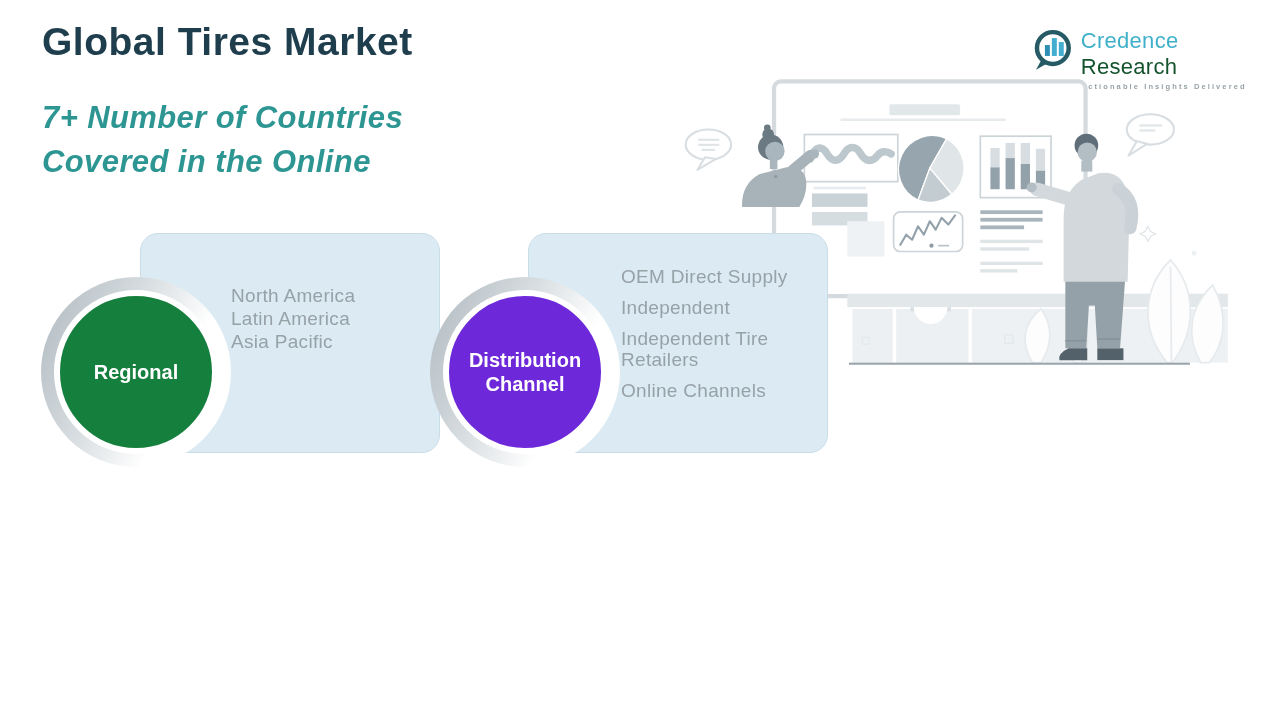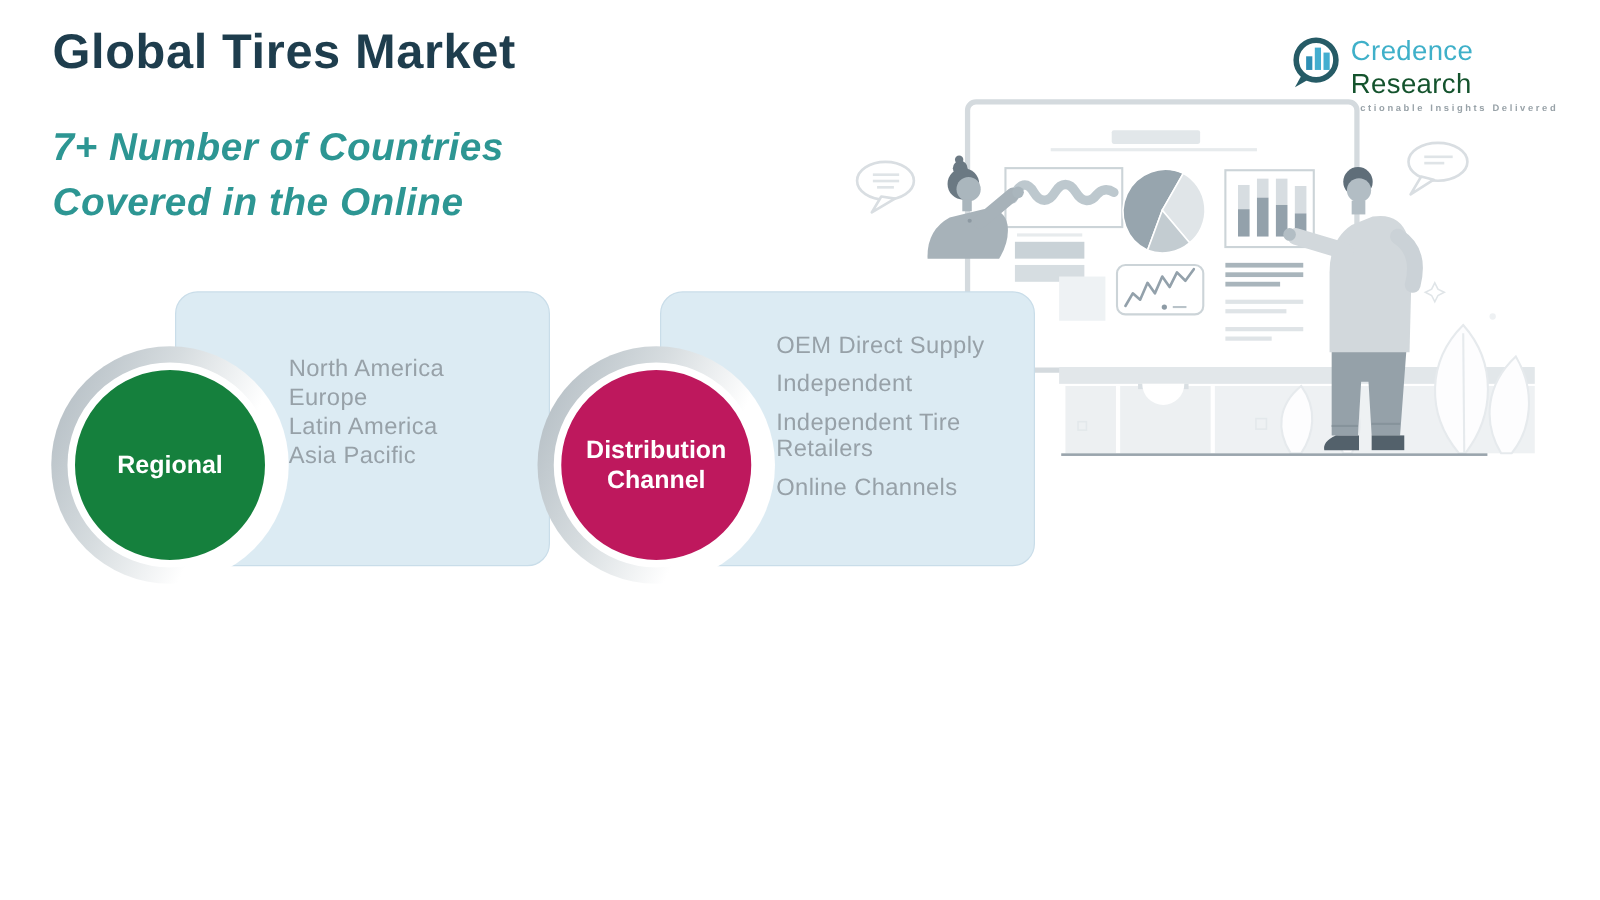--- a/index.html
+++ b/index.html
@@ -37,21 +37,21 @@
   .circle-wrap{position:absolute;width:190px;height:190px;z-index:3;}
   .ring-outer{position:absolute;inset:0;border-radius:50%;
     background:linear-gradient(115deg,#aeb8bf 0%,#d6dcdf 38%,#ffffff 68%);}
   .ring-core{
     position:absolute;left:13px;top:13px;width:164px;height:164px;border-radius:50%;
     border:6px solid #ffffff;box-sizing:border-box;
     display:flex;align-items:center;justify-content:center;text-align:center;
     color:#ffffff;font-size:20px;font-weight:700;line-height:1.2;padding:0 20px;
   }
   .core-dark{background:#15803d;}
-  .core-teal{background:#be185d;}
+  .core-teal{background:#6d28d9;}
   
   .illus{position:absolute;left:620px;top:68px;z-index:1;}
 </style>
 </head>
 <body>
 <div id="canvas">
 
   <svg class="illus" width="660" height="362" viewBox="620 68 660 430" aria-hidden="true">
 
     <g>
@@ -193,21 +193,20 @@
         <span class="p1">Credence</span>
         <span class="p2">Research</span>
       </div>
       <div class="logo-tagline">Actionable Insights Delivered</div>
     </div>
   </div>
 
   <div class="info-card" style="left:140px;top:233px;">
     <ul class="card-list list-tight" style="left:90px;top:50px;width:200px;">
       <li>North America</li>
-      <li>Europe</li>
       <li>Latin America</li>
       <li>Asia Pacific</li>
     </ul>
   </div>
   <div class="circle-wrap" style="left:41px;top:277px;">
     <div class="ring-outer"></div>
     <div class="ring-core core-dark">
       <span>Regional</span>
     </div>
   </div>

